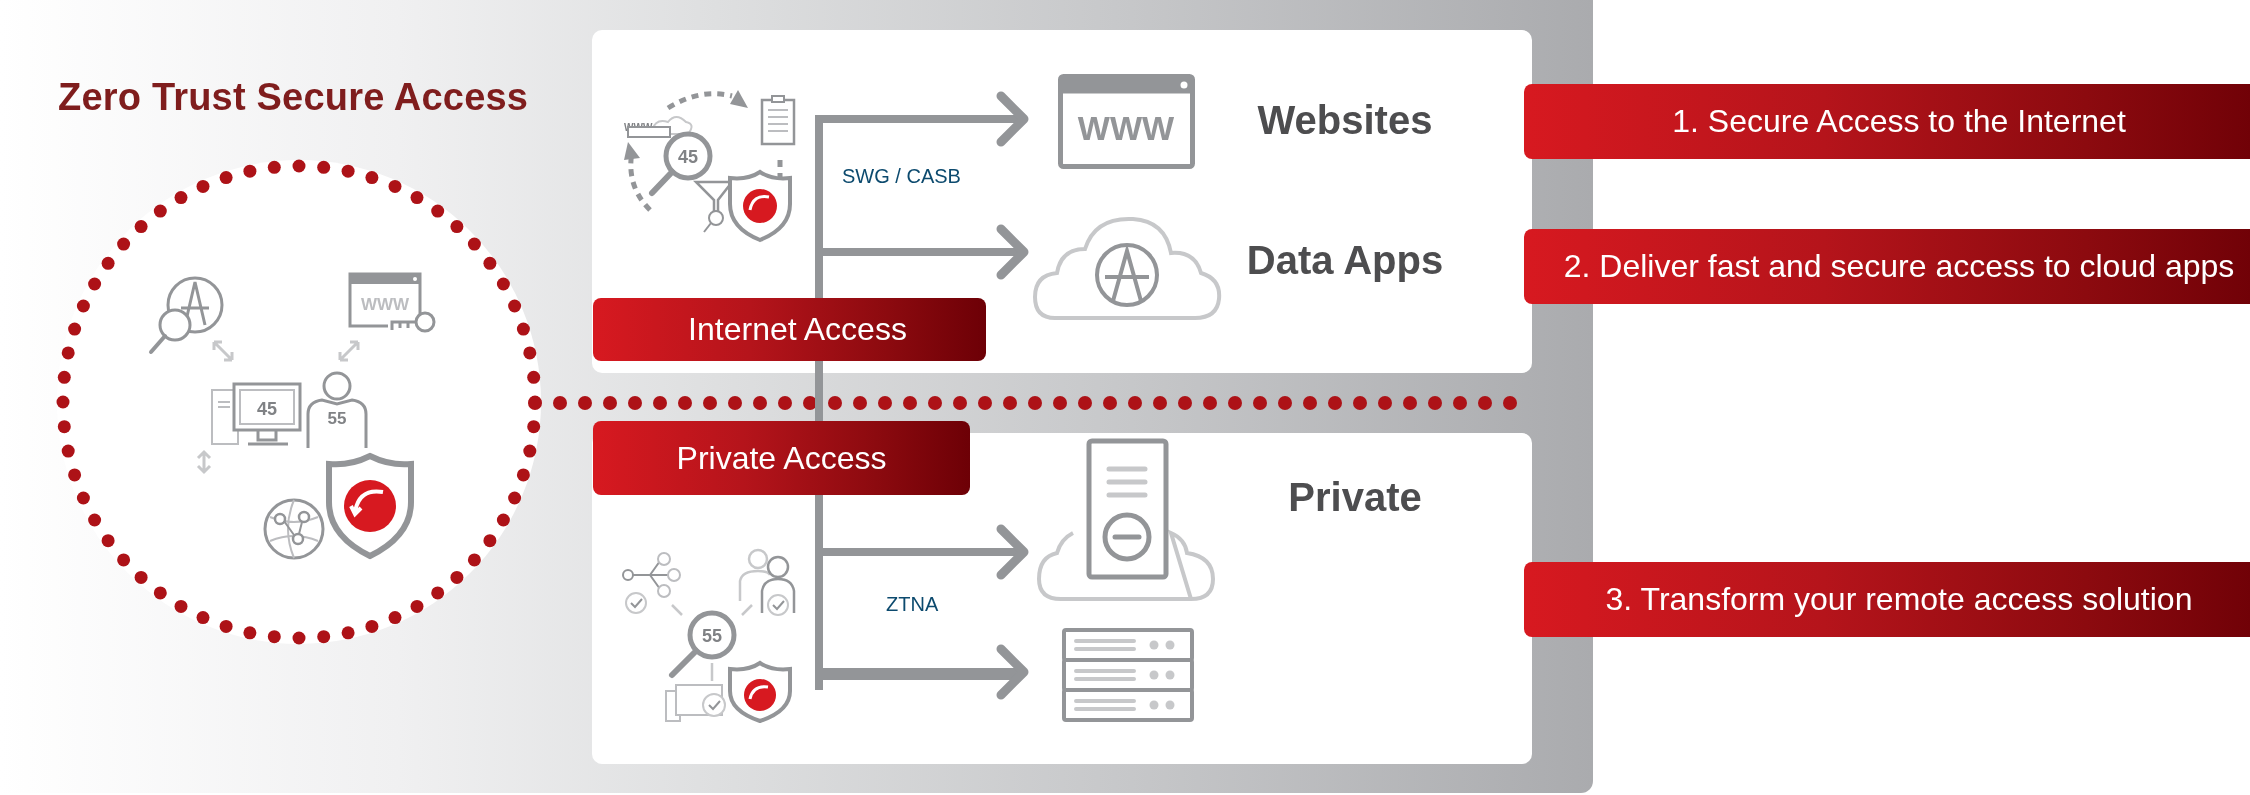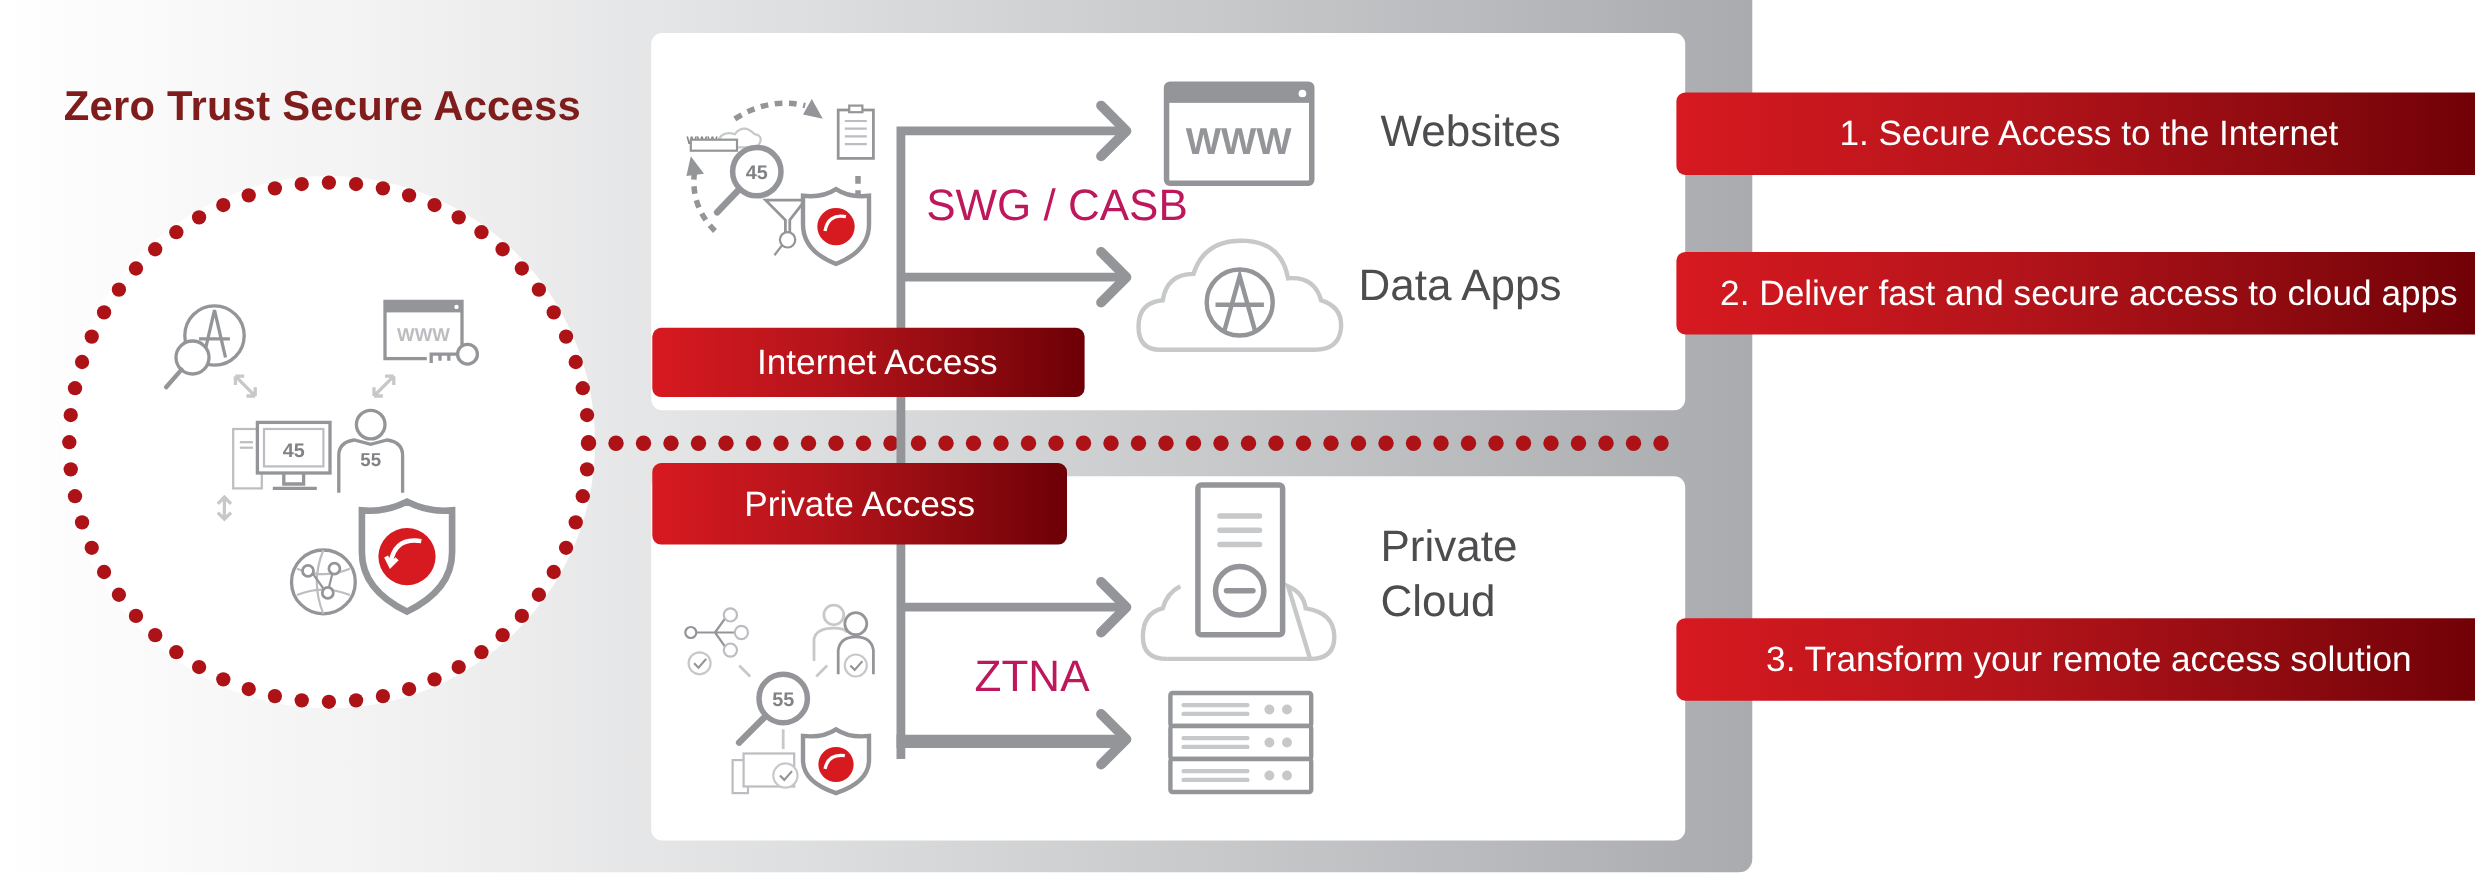--- a/index.html
+++ b/index.html
@@ -5,22 +5,22 @@
   html, body { margin:0; padding:0; }
   body { width:2250px; height:795px; position:relative; overflow:hidden; background:#ffffff;
          font-family:"Liberation Sans", "DejaVu Sans", sans-serif; }
   .bg { position:absolute; left:0; top:0; width:1593px; height:793px;
         border-radius:0 0 12px 0;
         background:linear-gradient(90deg,#ffffff 0%,#f0f0f1 25%,#dedfe0 45%,#c7c8ca 70%,#aaabae 100%); }
   .title { position:absolute; left:58px; top:76px; font-size:38px; font-weight:bold; color:#7f1d1d; white-space:nowrap; letter-spacing:0.2px; }
   .panel { position:absolute; background:#fff; border-radius:10px; }
   #panel-top { left:592px; top:30px; width:940px; height:343px; }
   #panel-bottom { left:592px; top:433px; width:940px; height:331px; }
-  .label-sm { position:absolute; font-size:40px; color:#be185d; white-space:nowrap; }
-  .dest { position:absolute; font-weight:normal; color:#4d4d4f; font-size:40px; line-height:50px; white-space:nowrap; }
+  .label-sm { position:absolute; font-size:20px; color:#0c4a6e; white-space:nowrap; }
+  .dest { position:absolute; font-weight:bold; color:#4d4d4f; font-size:40px; text-align:center; line-height:50px; white-space:nowrap; }
   .banner { position:absolute; color:#fff; font-size:32px; display:flex; align-items:center; justify-content:center;
             background:linear-gradient(90deg,#d71920 0%,#b5141b 40%,#8c0a0f 75%,#6d0006 100%); border-radius:8px; white-space:nowrap; }
   .side-banner { left:1524px; width:750px; height:75px; border-radius:8px 0 0 8px; font-size:32px; }
   svg { position:absolute; overflow:visible; }
 </style>
 </head>
 <body>
 
 <div class="bg"></div>
 
@@ -270,21 +270,20 @@
 <svg style="left:1037px;top:439px;" width="180" height="165" viewBox="0 0 180 165">
   <path d="M24 160 Q2 160 2 140 Q2 118 20 114 Q24 100 36 94 M134 94 Q148 100 150 114 Q176 118 176 140 Q176 160 154 160 Z" fill="none" stroke="#c7c8ca" stroke-width="4"></path>
   <path d="M24 160 H154" stroke="#c7c8ca" stroke-width="4"></path>
   <rect x="52" y="2" width="77" height="136" rx="3" fill="#fff" stroke="#939598" stroke-width="5"></rect>
   <path d="M72 30 H108 M72 43 H108 M72 56 H108" stroke="#c7c8ca" stroke-width="5" stroke-linecap="round"></path>
   <circle cx="90" cy="98" r="22" fill="#fff" stroke="#939598" stroke-width="5"></circle>
   <line x1="78" y1="98" x2="102" y2="98" stroke="#939598" stroke-width="5" stroke-linecap="round"></line>
 </svg>
 <div class="dest" style="left:1255px;top:472px;width:200px;">
   <div>Private</div>
-  <div>Cloud</div>
 </div>
 
 <svg style="left:1062px;top:628px;" width="132" height="96" viewBox="0 0 132 96">
   <g fill="#fff" stroke="#939598" stroke-width="4">
     <rect x="2" y="2" width="128" height="30" rx="2"></rect>
     <rect x="2" y="32" width="128" height="30" rx="2"></rect>
     <rect x="2" y="62" width="128" height="30" rx="2"></rect>
   </g>
   <g stroke="#c7c8ca" stroke-width="4" stroke-linecap="round">
     <path d="M14 13 H72 M14 21 H72 M14 43 H72 M14 51 H72 M14 73 H72 M14 81 H72"></path>

